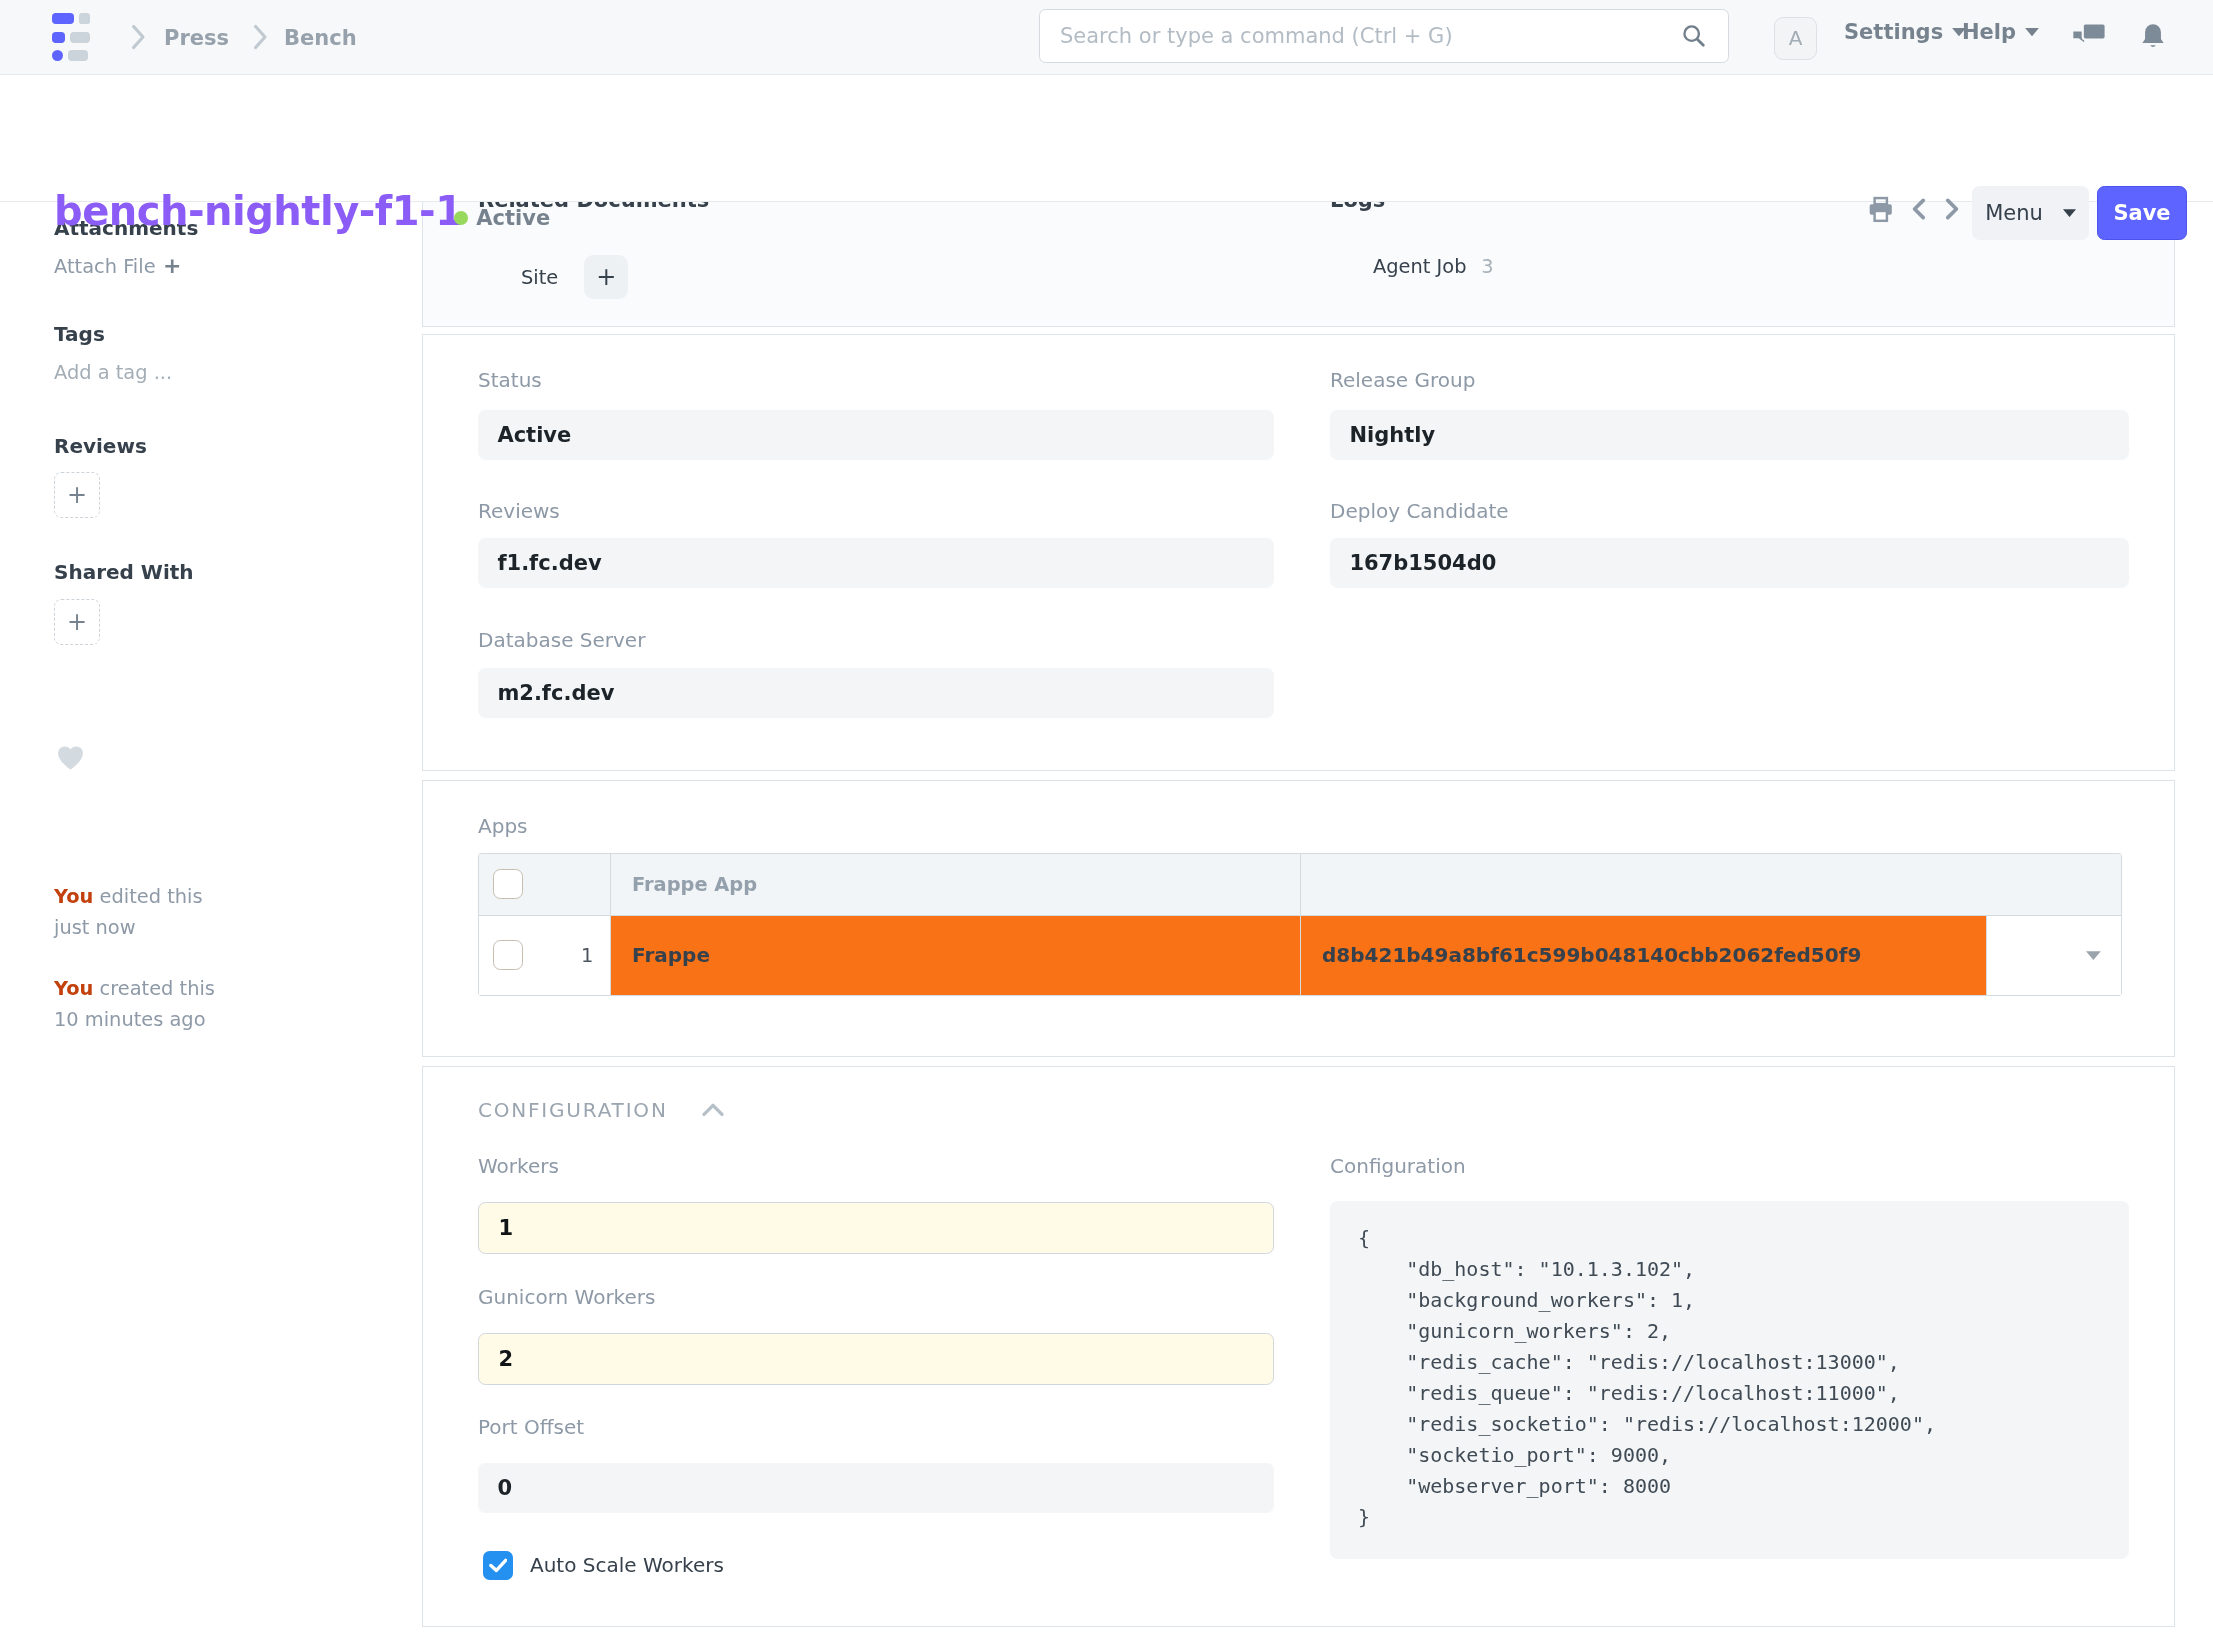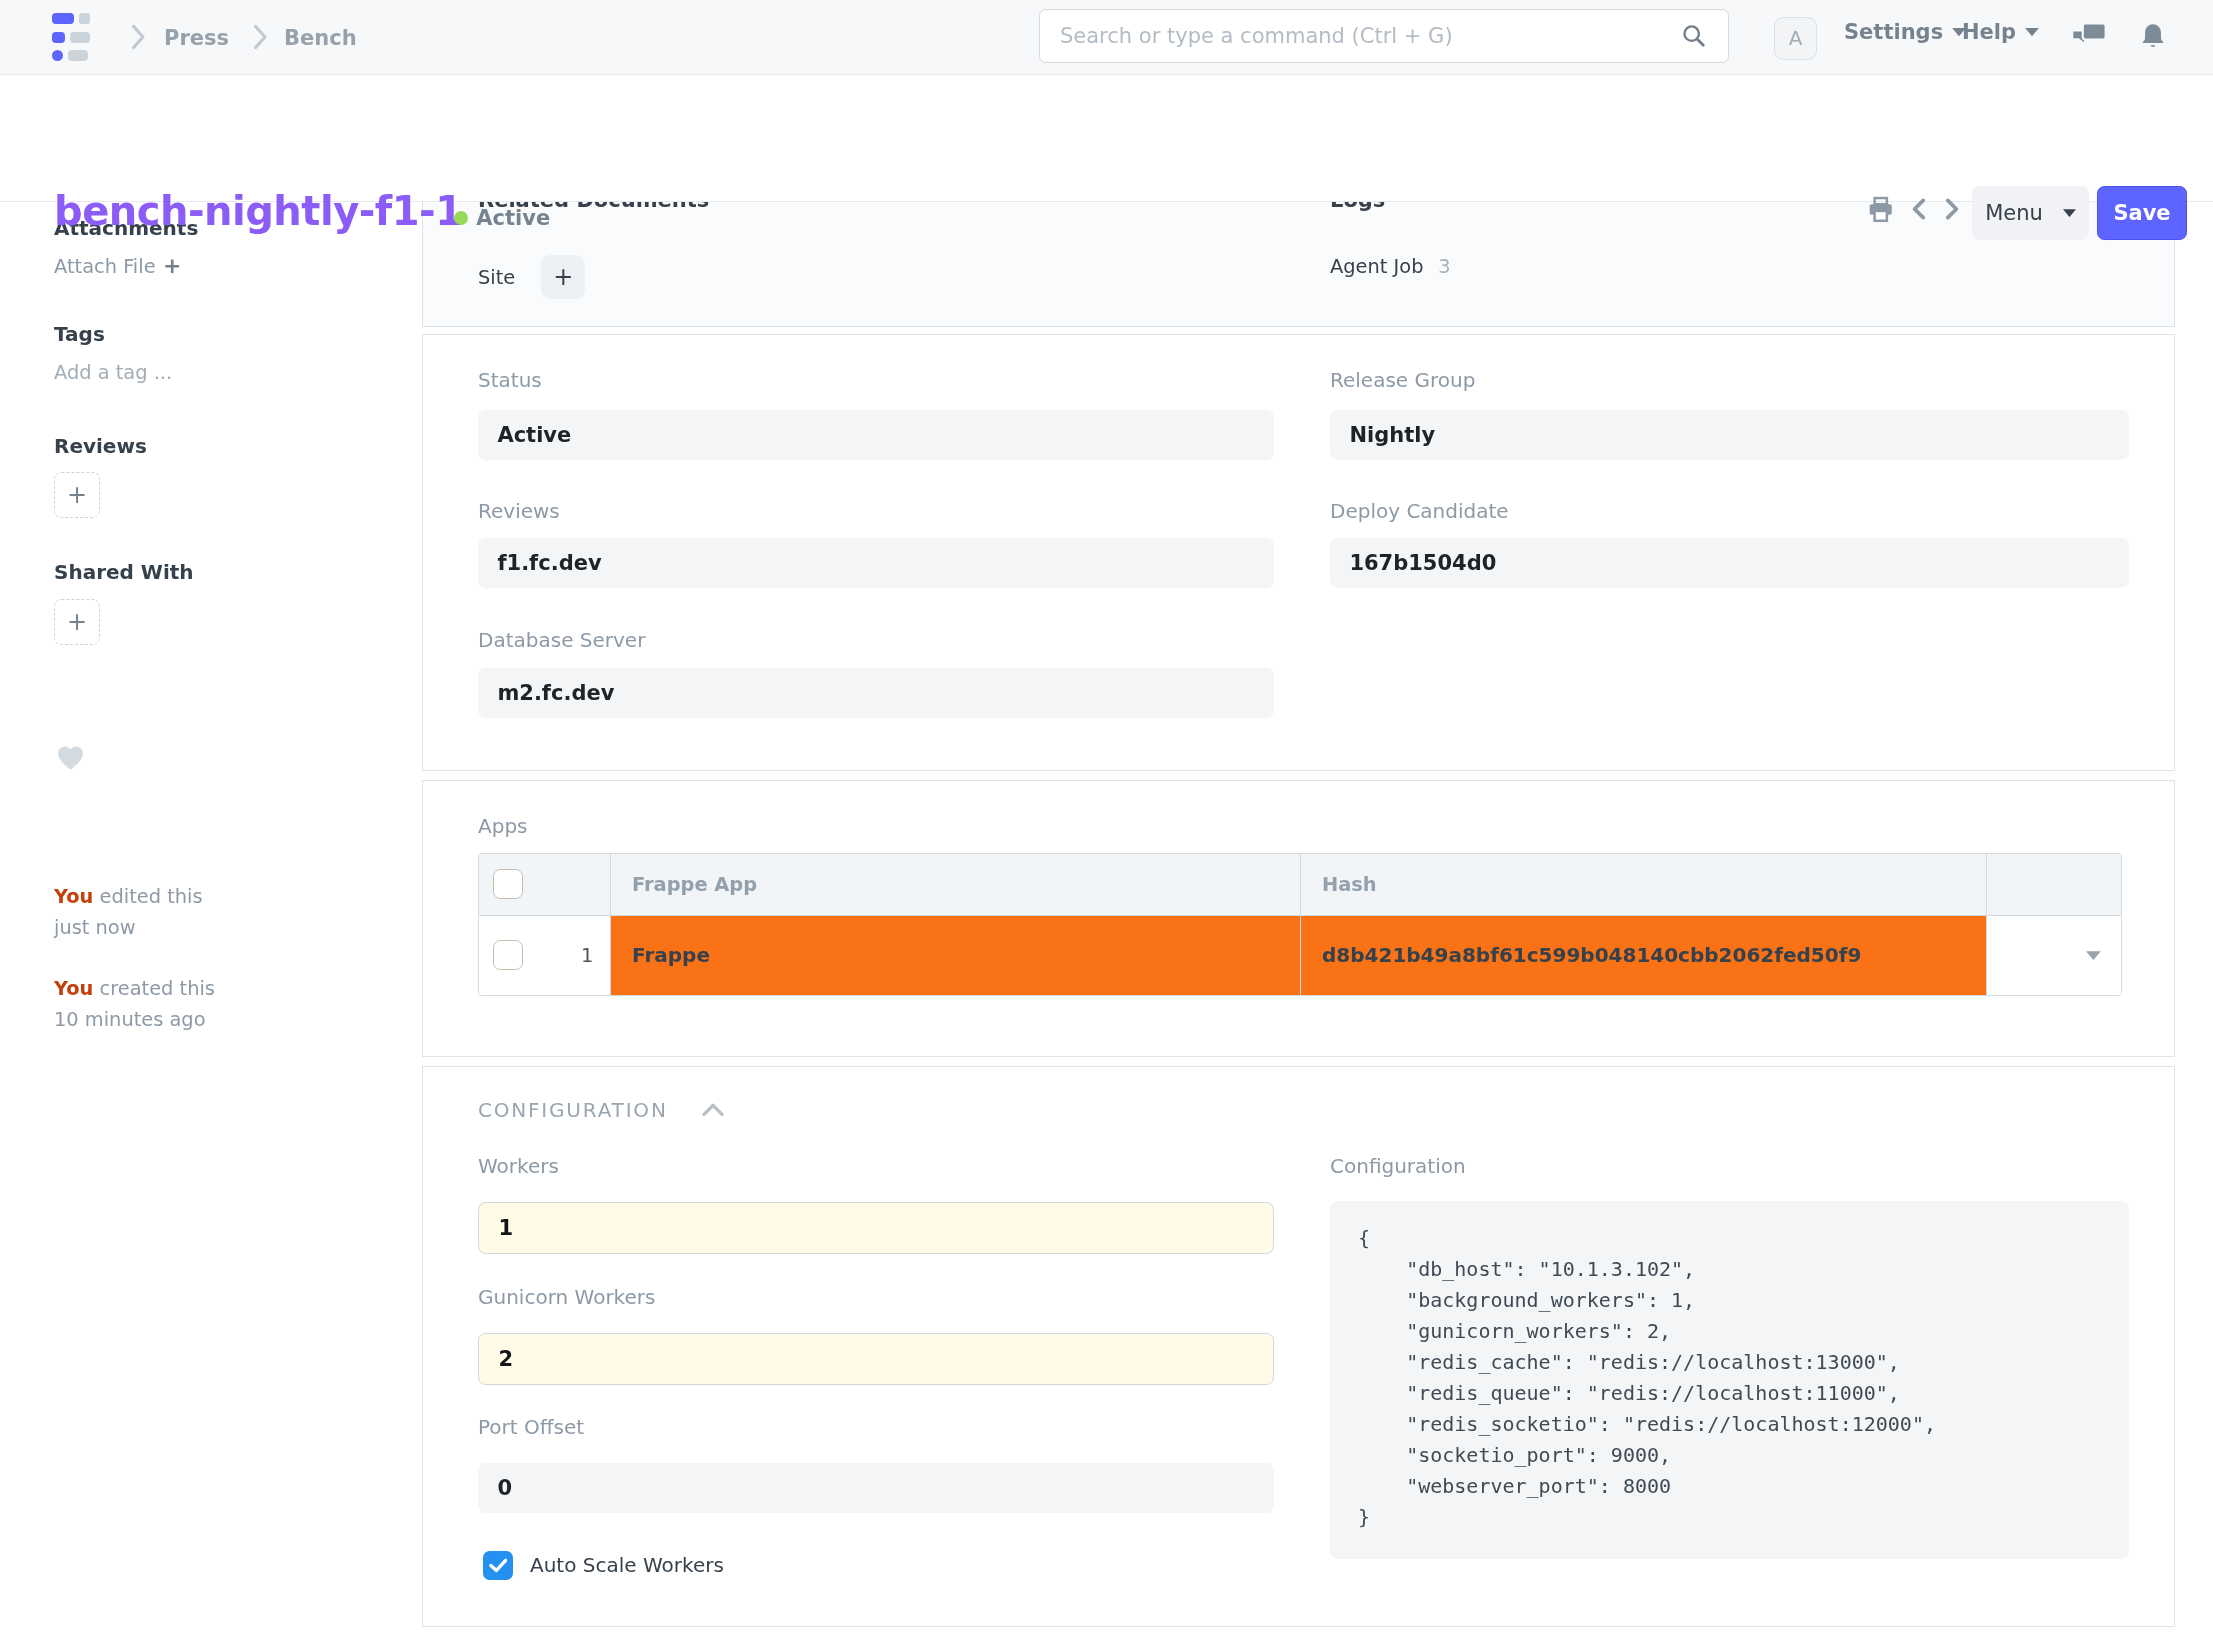--- a/index.html
+++ b/index.html
@@ -45,21 +45,21 @@
   .main{position:absolute;left:422px;top:201px;width:1753px;}
   .card{position:relative;background:#fff;border:0.9px solid #dee3e7;box-sizing:border-box;}
   .card-dashboard{height:126px;border-top:none;overflow:hidden;background:#fafbfc;}
   .card-details{height:437px;margin-top:6.5px;}
   .card-apps{height:277px;margin-top:9.2px;}
   .card-config{height:561px;margin-top:9.2px;}
   .sec-head{font-size:21px;font-weight:600;color:#36414c;}
   .clip-head{position:absolute;top:-13px;left:55px;}
   .clip-head2{position:absolute;top:-13px;left:907px;}
   .dash-row{position:absolute;top:54px;display:flex;align-items:center;gap:26px;}
-  .doc-link{font-size:19.4px;color:#36414c;cursor:pointer;}
+  .doc-link{font-size:19.4px;color:#36414c;cursor:pointer;margin-left:43px;}
   .sq-plus-btn{width:44px;height:44px;background:#eef1f4;border-radius:9.2px;display:flex;align-items:center;justify-content:center;font-size:24px;color:#36414c;cursor:pointer;}
   .log-count{font-size:19.4px;color:#a8b2bb;margin-left:14.8px;}
   .f-label{position:absolute;font-size:20px;color:#8d99a6;}
   .f-box{position:absolute;width:796px;height:50px;background:#f3f5f7;border-radius:7.4px;display:flex;align-items:center;padding-left:19.4px;box-sizing:border-box;font-size:21px;font-weight:700;color:#1c2329;cursor:pointer;}
   .f-box.col2{width:799px;}
   .f-input{position:absolute;width:796px;height:52px;background:#fffbe6;border:0.9px solid #cfd6dc;border-radius:7.4px;display:flex;align-items:center;padding-left:19.4px;box-sizing:border-box;font-size:21px;font-weight:700;color:#111518;cursor:text;}
   
   .grid-table{position:absolute;left:55px;top:72px;width:1644px;border:0.9px solid #d4dbe0;border-radius:2.8px;box-sizing:border-box;}
   .t-row{display:grid;grid-template-columns:131px 690px 686px 1fr;}
   .t-head{background:#f1f5f8;height:61px;}
@@ -243,23 +243,20 @@
     <div class="f-label" style="left:55px;top:33px">Apps</div>
     <div class="grid-table">
       <div class="t-row t-head">
         <div class="t-cell">
             <span class="checkbox"></span>
             <span></span>
           </div>
         <div class="t-cell">
             <span class="th-label">Frappe App</span>
           </div>
-        <div class="t-cell">
-            <span class="th-label">Hash</span>
-          </div>
         <div class="t-cell"></div>
       </div>
       <div class="t-row t-body">
         <div class="t-cell">
           <span class="checkbox"></span>
           <span class="row-idx">1</span>
         </div>
         <div class="t-cell cell-warn">
             <span class="cell-val">Frappe</span>
           </div>

